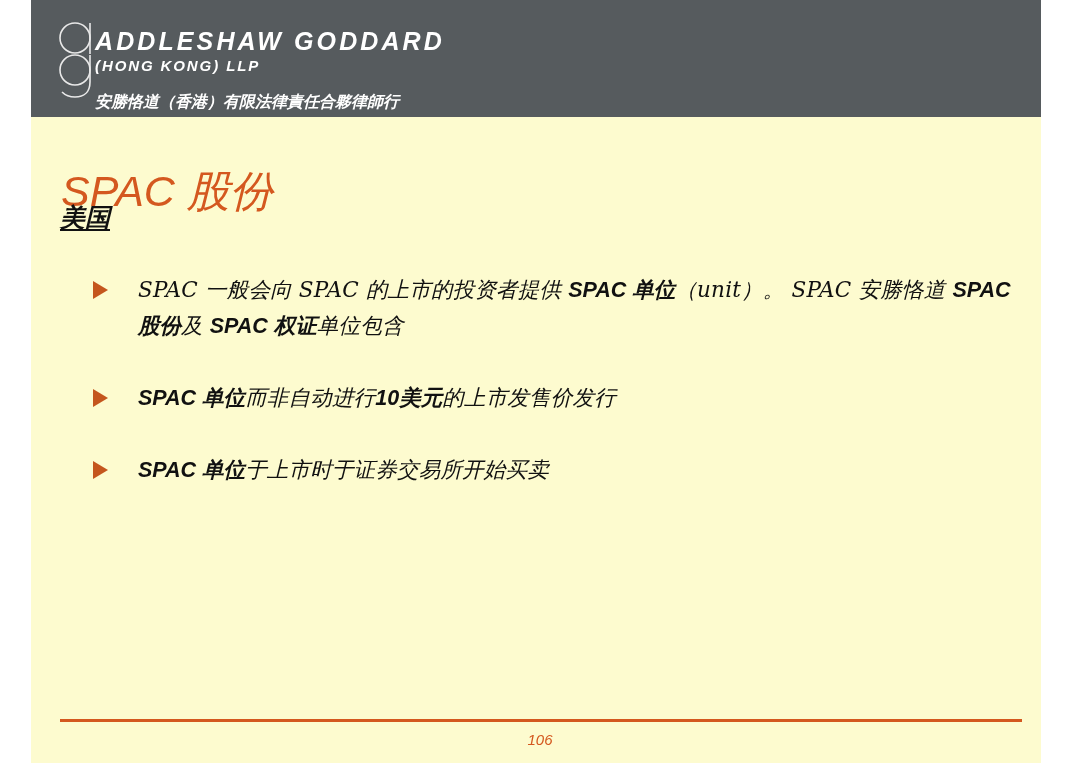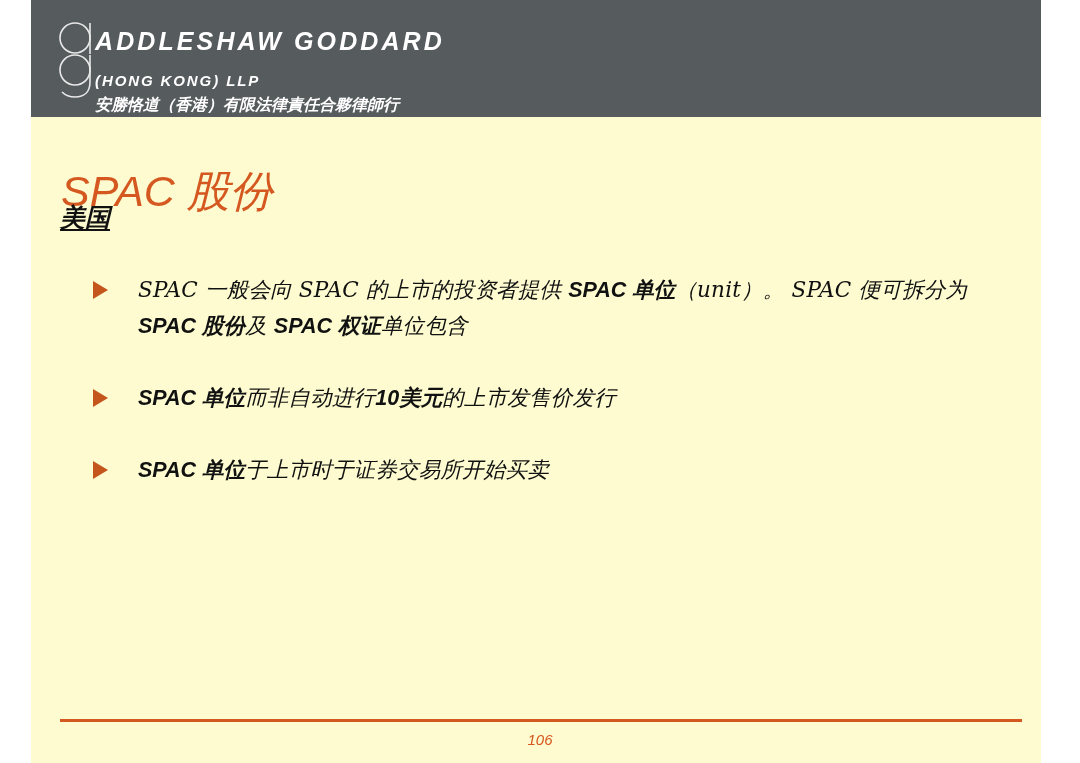--- a/index.html
+++ b/index.html
@@ -57,30 +57,30 @@
     letter-spacing: 3.1px;
     line-height: 28px;
     white-space: nowrap;
   }
   .brand-line2 {
     color: #ffffff;
     font-size: 15px;
     font-weight: bold;
     letter-spacing: 1.9px;
     line-height: 19px;
-    margin-top: 16px;
+    margin-top: 1px;
     white-space: nowrap;
   }
   .brand-line3 {
     color: #ffffff;
     font-size: 16px;
     font-weight: bold;
     letter-spacing: 0px;
     line-height: 20px;
-    margin-top: 5px;
+    margin-top: 17px;
     white-space: nowrap;
     font-family: "DejaVu Sans", "Liberation Sans", sans-serif;
   }
 
   
   .slide-title {
     position: absolute;
     left: 30px;
     top: 136px;
     color: #d4581f;
@@ -188,21 +188,21 @@
   </div>
 
   <h1 class="slide-title">SPAC 股份</h1>
 
   <div class="section-heading">美国</div>
 
   <div class="bullets">
 
     <div class="bullet">
       <span class="bullet-marker"></span>
-      <div class="bullet-text"><span>SPAC 一般会向 SPAC 的上市的投资者提供 </span><b>SPAC 单位</b><span>（unit）。 SPAC 便可拆分为 </span><b>SPAC 股份</b><span>及 </span><b>SPAC 权证</b><span>单位包含</span></div>
+      <div class="bullet-text"><span>SPAC 一般会向 SPAC 的上市的投资者提供 </span><b>SPAC 单位</b><span>（unit）。 SPAC 安勝恪道 </span><b>SPAC 股份</b><span>及 </span><b>SPAC 权证</b><span>单位包含</span></div>
     </div>
 
     <div class="bullet">
       <span class="bullet-marker"></span>
       <div class="bullet-text"><b>SPAC 单位</b><span>而非自动进行</span><b>10美元</b><span>的上市发售价发行</span></div>
     </div>
 
     <div class="bullet">
       <span class="bullet-marker"></span>
       <div class="bullet-text"><b>SPAC 单位</b><span>于上市时于证券交易所开始买卖</span></div>

